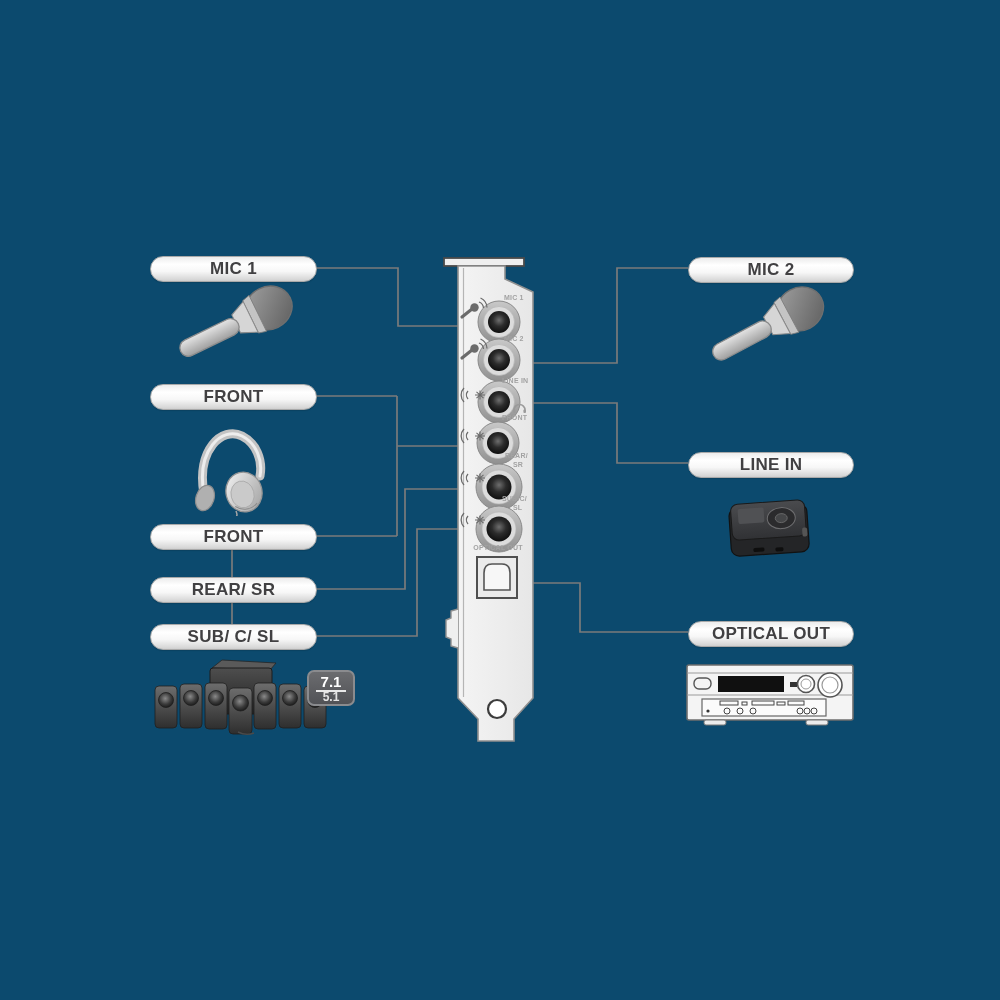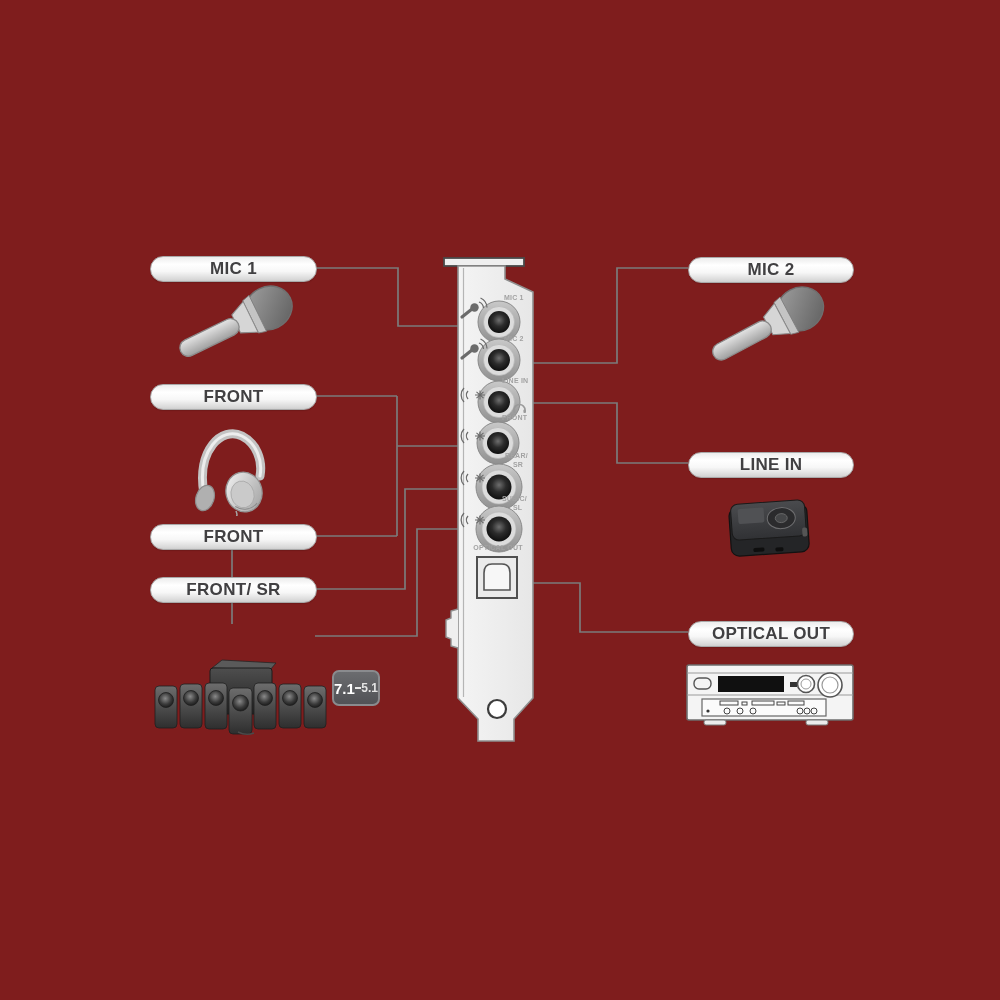--- a/index.html
+++ b/index.html
@@ -1,34 +1,34 @@
 <!DOCTYPE html>
 <html><head>
 <meta charset="utf-8">
 <style>
   html,body{margin:0;padding:0;background:#fff;}
-  #canvas{position:relative;width:1000px;height:1000px;background:#7f1d1d;overflow:hidden;
+  #canvas{position:relative;width:1000px;height:1000px;background:#0c4a6e;overflow:hidden;
           font-family:"Liberation Sans",sans-serif;}
   svg{display:block;}
   .abs{position:absolute;}
   
   #base-svg{position:absolute;left:0;top:0;}
   
   .pill{position:absolute;height:24px;border-radius:13px;border:1.5px solid #a9a9a9;
         background:linear-gradient(180deg,#ececec 0%,#ffffff 30%,#f7f7f7 60%,#d9d9d9 92%,#cfcfcf 100%);
         display:flex;align-items:center;justify-content:center;
         font-weight:bold;font-size:17px;color:#414042;letter-spacing:.3px;
         box-shadow:0 1px 1px rgba(0,0,0,.12);}
   
   .portlbl{position:absolute;font-weight:bold;font-size:7px;color:#a2a2a2;letter-spacing:.2px;line-height:8px;white-space:nowrap;}
   
-  .badge{position:absolute;left:332px;top:670px;width:48px;height:36px;border-radius:7px;
+  .badge{position:absolute;left:307px;top:670px;width:48px;height:36px;border-radius:7px;
          background:linear-gradient(180deg,#6b6c6f 0%,#515256 100%);
          border:2px solid #8a8b8e;box-sizing:border-box;
-         display:flex;flex-direction:row;align-items:center;justify-content:center;}
+         display:flex;flex-direction:column;align-items:center;justify-content:center;}
   .badge-top{font-weight:bold;font-size:15px;line-height:15px;color:#ffffff;}
   .badge-div{width:30px;height:2px;background:#e8e8e8;margin:1px 0;}
   .badge-bottom{font-weight:bold;font-size:12px;line-height:9px;color:#e3e3e3;}
 </style>
 </head>
 <body>
 
 <div id="canvas">
 
   <svg id="base-svg" width="1000" height="1000" viewBox="0 0 1000 1000">
@@ -166,21 +166,24 @@
   <div class="pill" style="left:150px;top:256px;width:165px;">
       <span>MIC 1</span>
     </div>
   <div class="pill" style="left:150px;top:384px;width:165px;">
       <span>FRONT</span>
     </div>
   <div class="pill" style="left:150px;top:524px;width:165px;">
       <span>FRONT</span>
     </div>
   <div class="pill" style="left:150px;top:577px;width:165px;">
-      <span>FRONT/ SR</span>
+      <span>REAR/ SR</span>
+    </div>
+  <div class="pill" style="left:150px;top:624px;width:165px;">
+      <span>SUB/ C/ SL</span>
     </div>
   <div class="pill" style="left:688px;top:257px;width:164px;">
       <span>MIC 2</span>
     </div>
   <div class="pill" style="left:688px;top:452px;width:164px;">
       <span>LINE IN</span>
     </div>
   <div class="pill" style="left:688px;top:621px;width:164px;">
       <span>OPTICAL OUT</span>
     </div>

